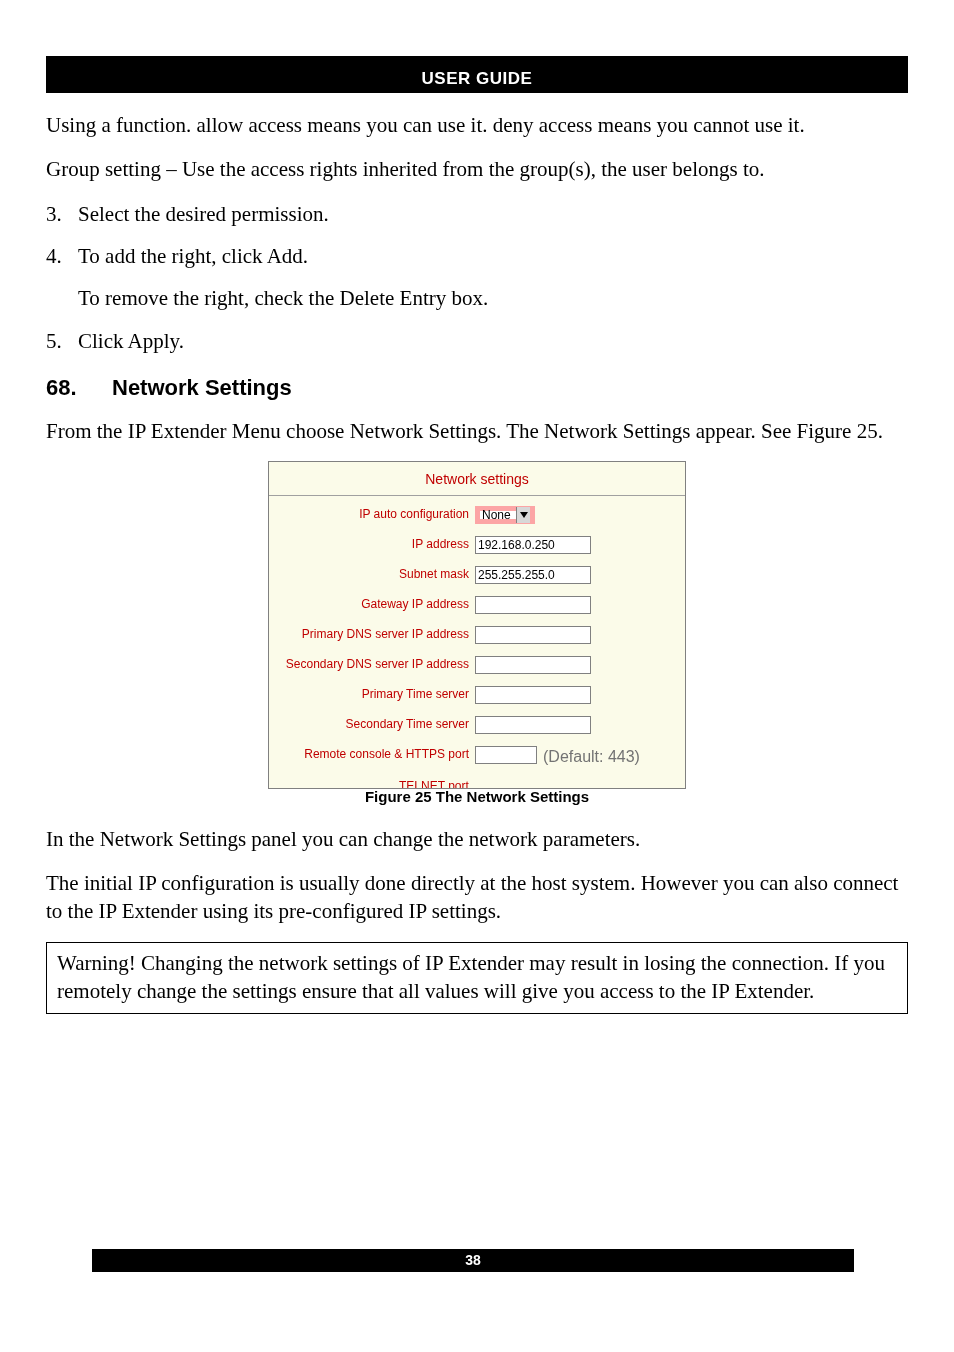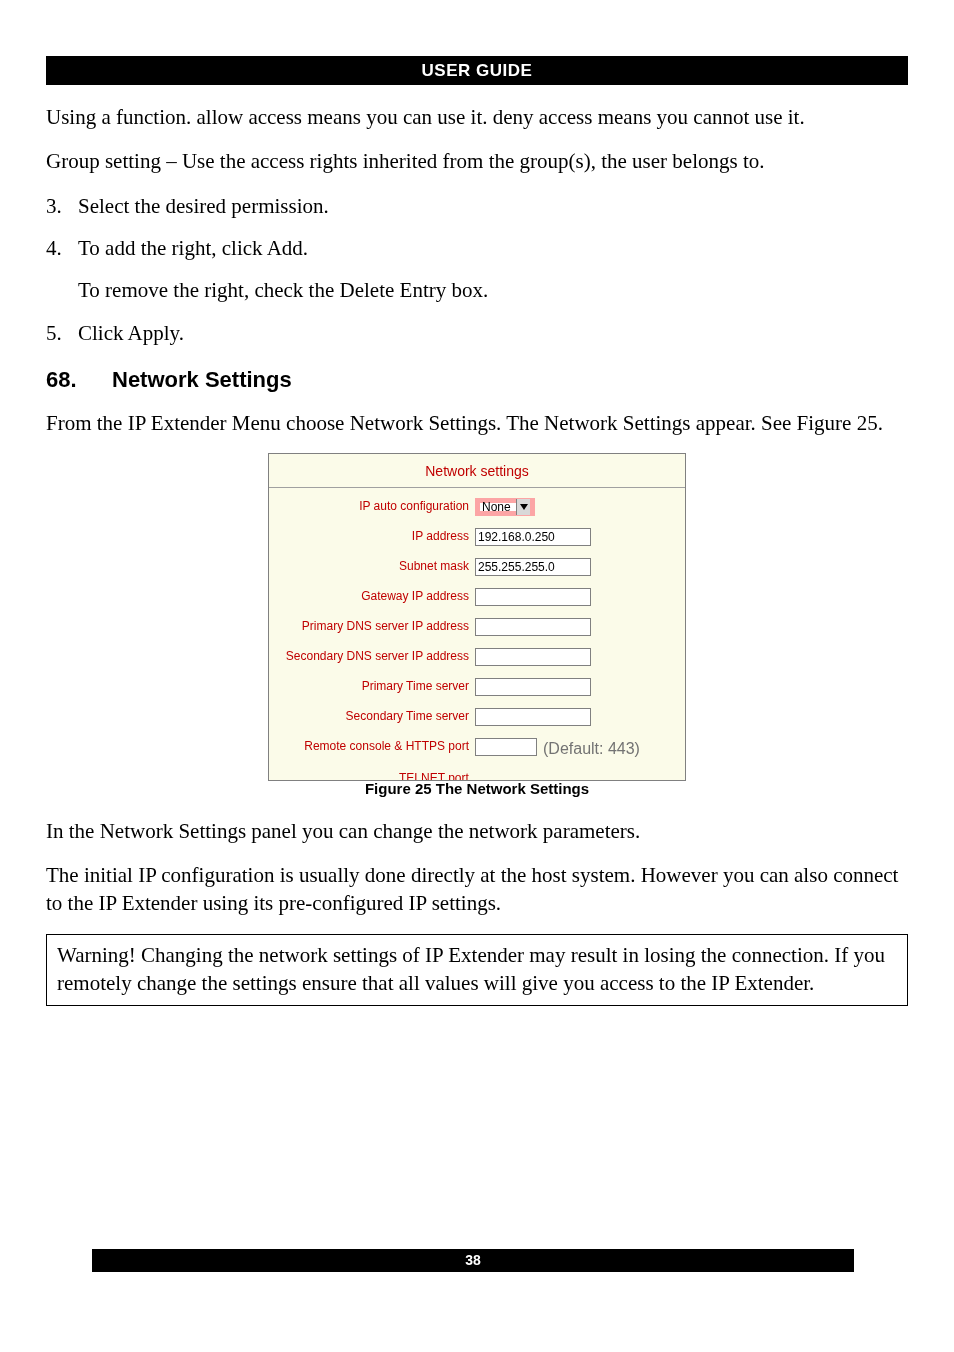--- a/index.html
+++ b/index.html
@@ -12,21 +12,21 @@
     width: 954px;
     margin: 0 auto;
     padding: 56px 46px 40px 46px;
   }
   .header-bar {
     background: #000;
     color: #fff;
     font-family: Arial, Helvetica, sans-serif;
     font-weight: bold;
     text-align: center;
-    padding: 4px 0 2px;
+    padding: 12px 0 2px;
     font-size: 17px;
     letter-spacing: 0.5px;
     margin-bottom: 18px;
   }
   p { margin-bottom: 16px; }
   .bold { font-weight: normal; margin-top: 32px; }
   ol { list-style: none; }
   ol > li { margin-bottom: 14px; }
   .list-row { display: flex; }
   .list-num { width: 32px; flex: 0 0 32px; }

